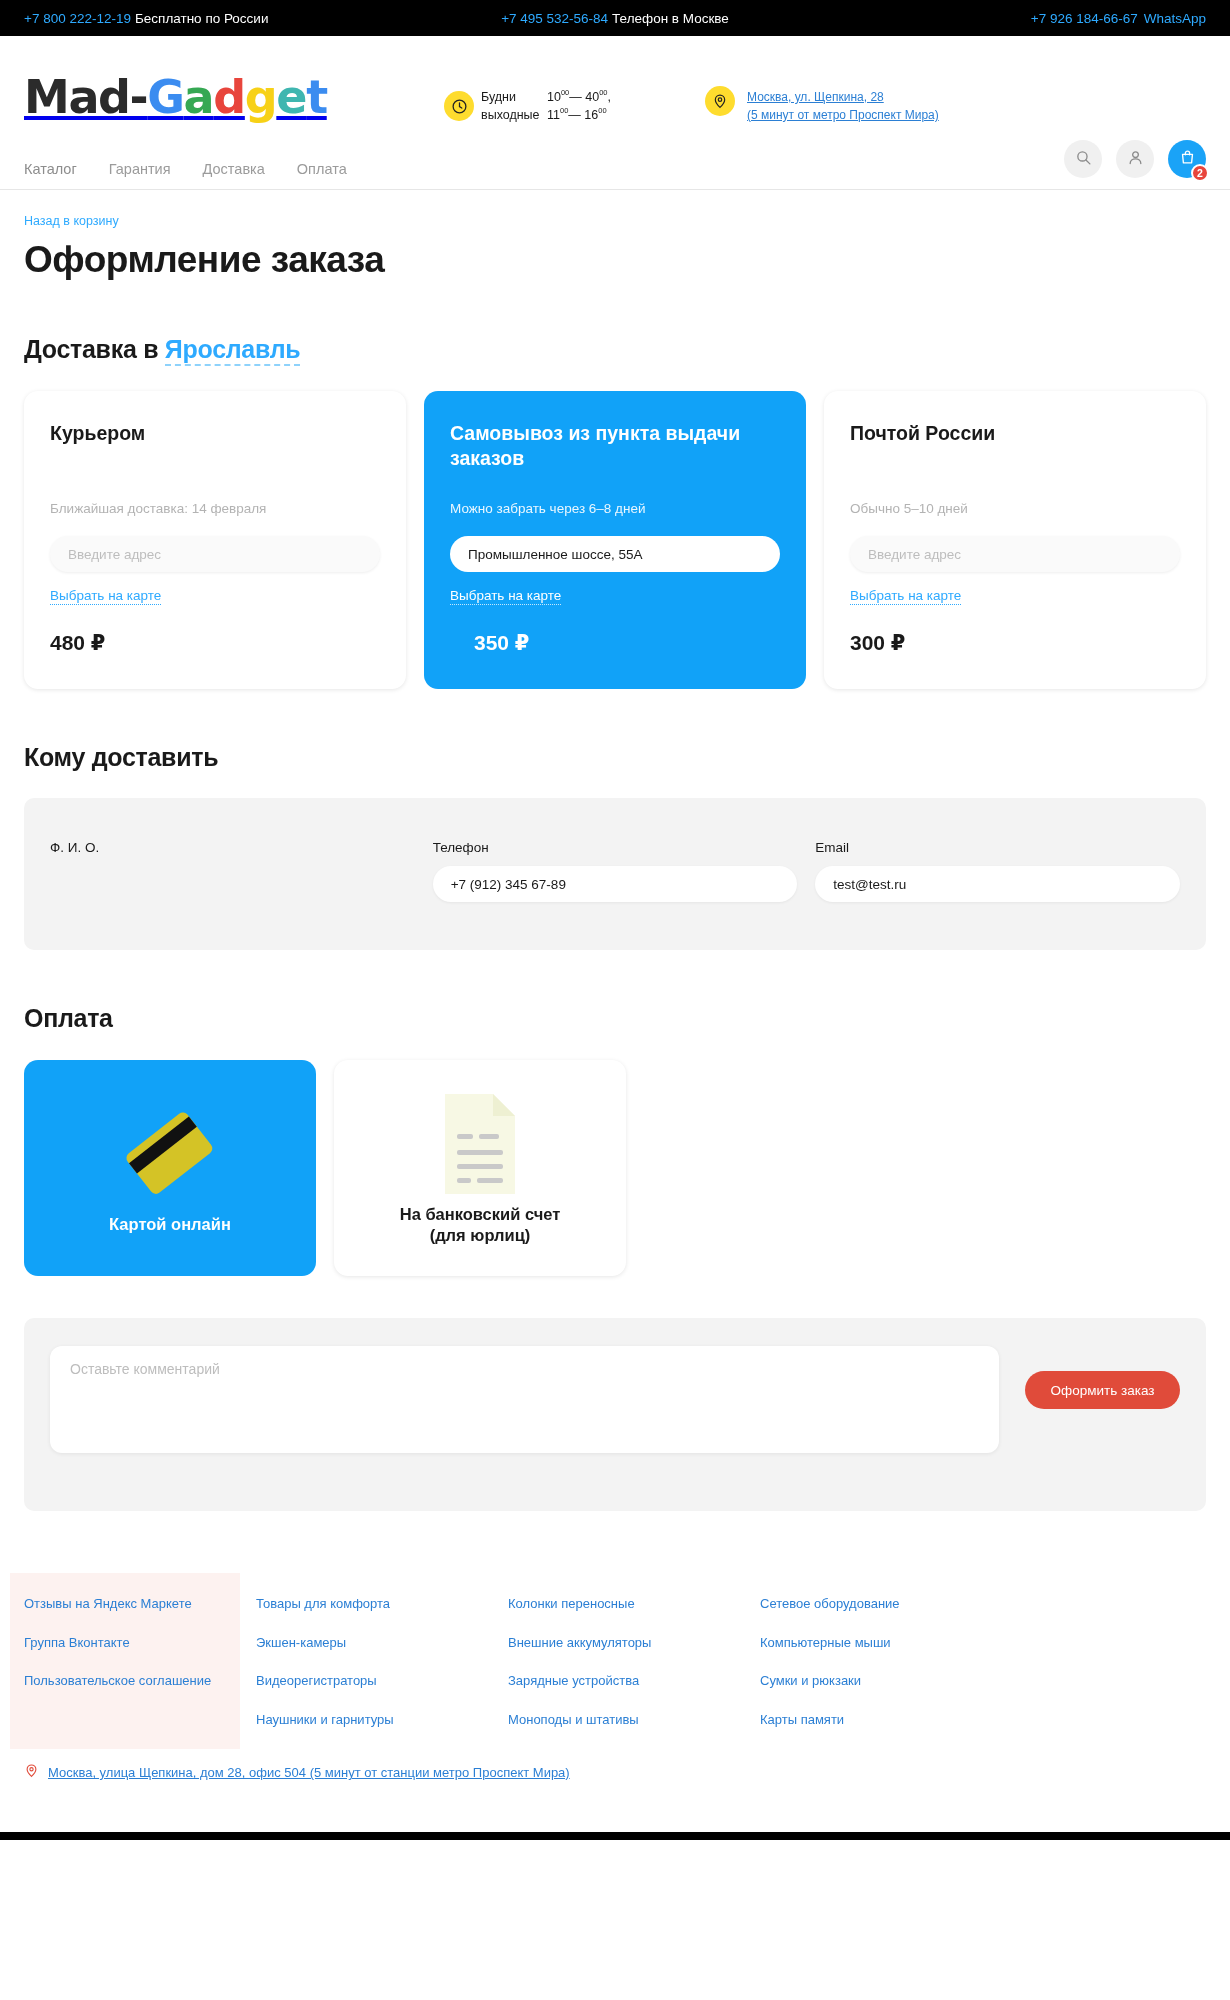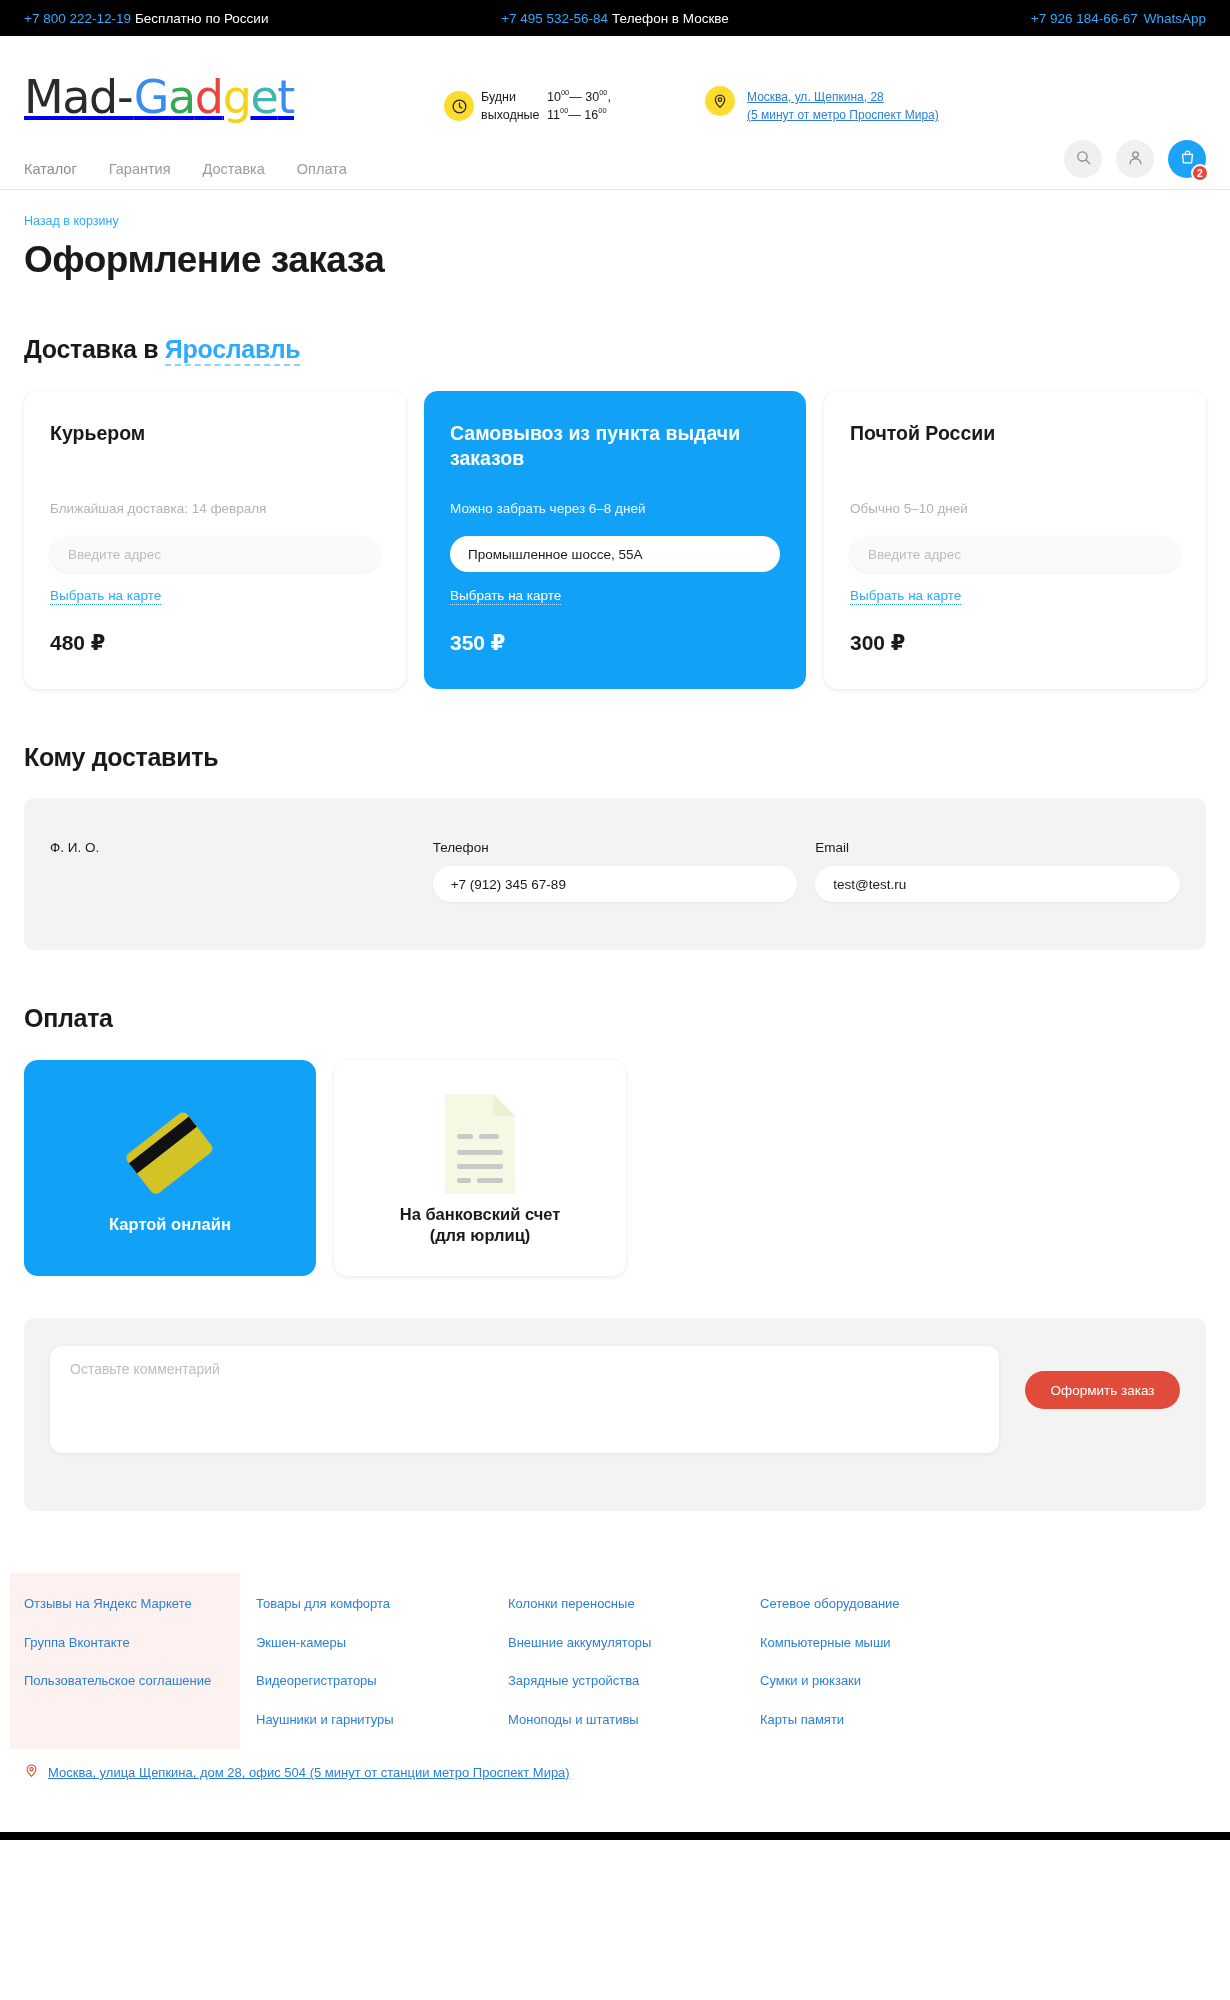--- a/index.html
+++ b/index.html
@@ -25,21 +25,21 @@
   .topbar .tg-2 { left: 50%; transform: translateX(-50%); }
   .topbar .tg-3 { right: 24px; }
   .topbar a.num { color: #2eaaff; text-decoration: none; }
   .topbar .lbl { color: #ffffff; margin-left: 4px; }
   .topbar .lbl-blue { color: #2eaaff; margin-left: 6px; }
 
   
   .header { position: relative; height: 118px; background: #fff; }
   .logo {
     position: absolute; left: 24px; top: 38px;
-    font-size: 46px; font-weight: 400; letter-spacing: -1.4px;
+    font-size: 46px; font-weight: 700; letter-spacing: -1.4px;
     font-family: "DejaVu Sans", sans-serif;
     line-height: 1;
   }
   .logo .c-dark { color: #2b2b2b; }
   .logo .c-blue { color: #3b8cf0; }
   .logo .c-green { color: #36a853; }
   .logo .c-red { color: #e8453c; }
   .logo .c-yellow { color: #f7d117; }
   .logo .c-teal { color: #3fb6b0; }
 
@@ -105,21 +105,21 @@
     font-family: inherit;
   }
   .card-input::placeholder { color: #bdbdbd; }
   .card.selected .card-input { background: #ffffff; box-shadow: none; }
   .map-link {
     margin-top: 16px; font-size: 13.5px; color: #2eaaff; text-decoration: none;
     border-bottom: 1px dotted #2eaaff; align-self: flex-start; padding-bottom: 1px;
   }
   .card.selected .map-link { color: #ffffff; border-bottom-color: rgba(255,255,255,0.75); }
   .card-price { margin-top: 26px; font-size: 21px; font-weight: 800; }
-  .card.selected .card-price { color: #fff; }
+  .card.selected .card-price { color: #fff; margin-left: 24px; }
 
   
   .recipient {
     margin-top: 26px; background: #f3f3f3; border-radius: 10px;
     padding: 42px 26px 48px 26px; display: flex; gap: 18px;
   }
   .field { flex: 1 1 0; }
   .field-label { font-size: 13.5px; color: #1a1a1a; margin-bottom: 11px; }
   .field-input {
     width: 100%; height: 36px; border-radius: 18px; border: none;
@@ -200,21 +200,21 @@
         <svg width="17" height="17" viewBox="0 0 24 24" fill="none" stroke="#222" stroke-width="1.8">
           <circle cx="12" cy="12" r="9"></circle>
             <path d="M12 7v5.2l3.2 2" stroke-linecap="round"></path>
         </svg>
       </span>
       <div class="hours-text">
         <div class="hours-row">
           <span class="hday">Будни</span>
           <span>10</span>
             <sup>00</sup>
-            <span> — 30</span>
+            <span> — 40</span>
             <sup>00</sup>
             <span>,</span>
         </div>
         <div class="hours-row">
           <span class="hday">выходные</span>
           <span>11</span>
             <sup>00</sup>
             <span> — 16</span>
             <sup>00</sup>
         </div>

